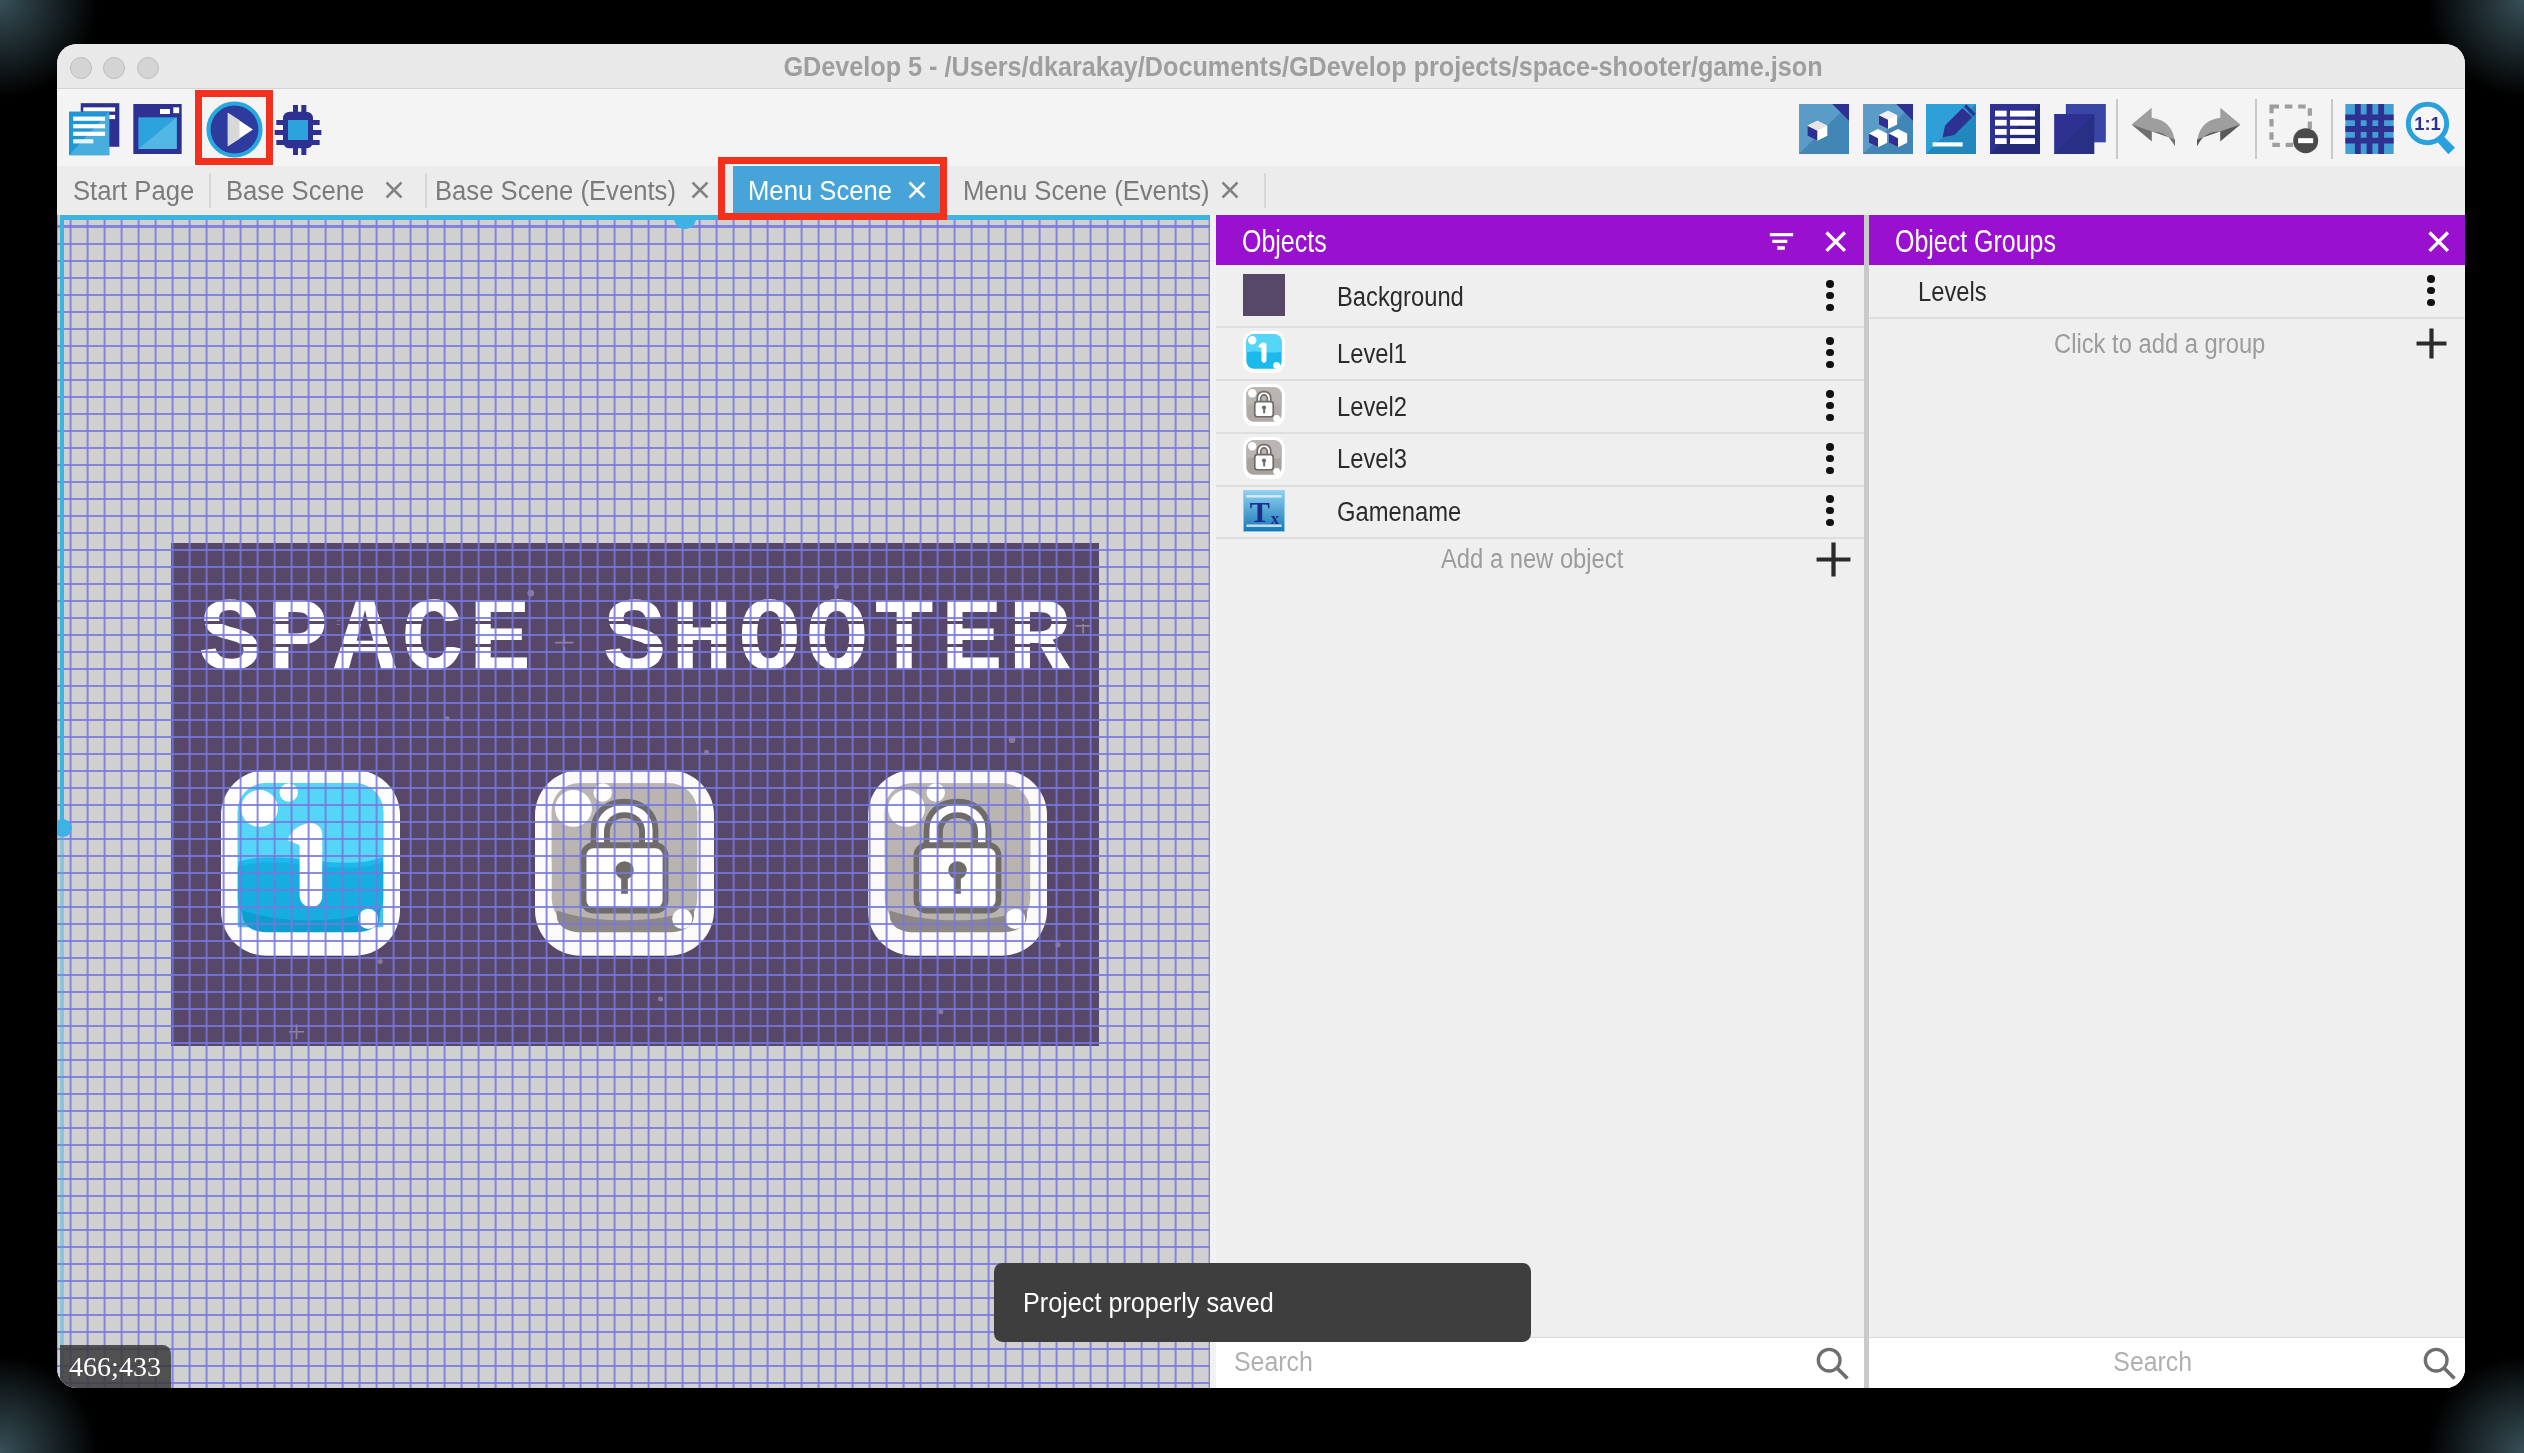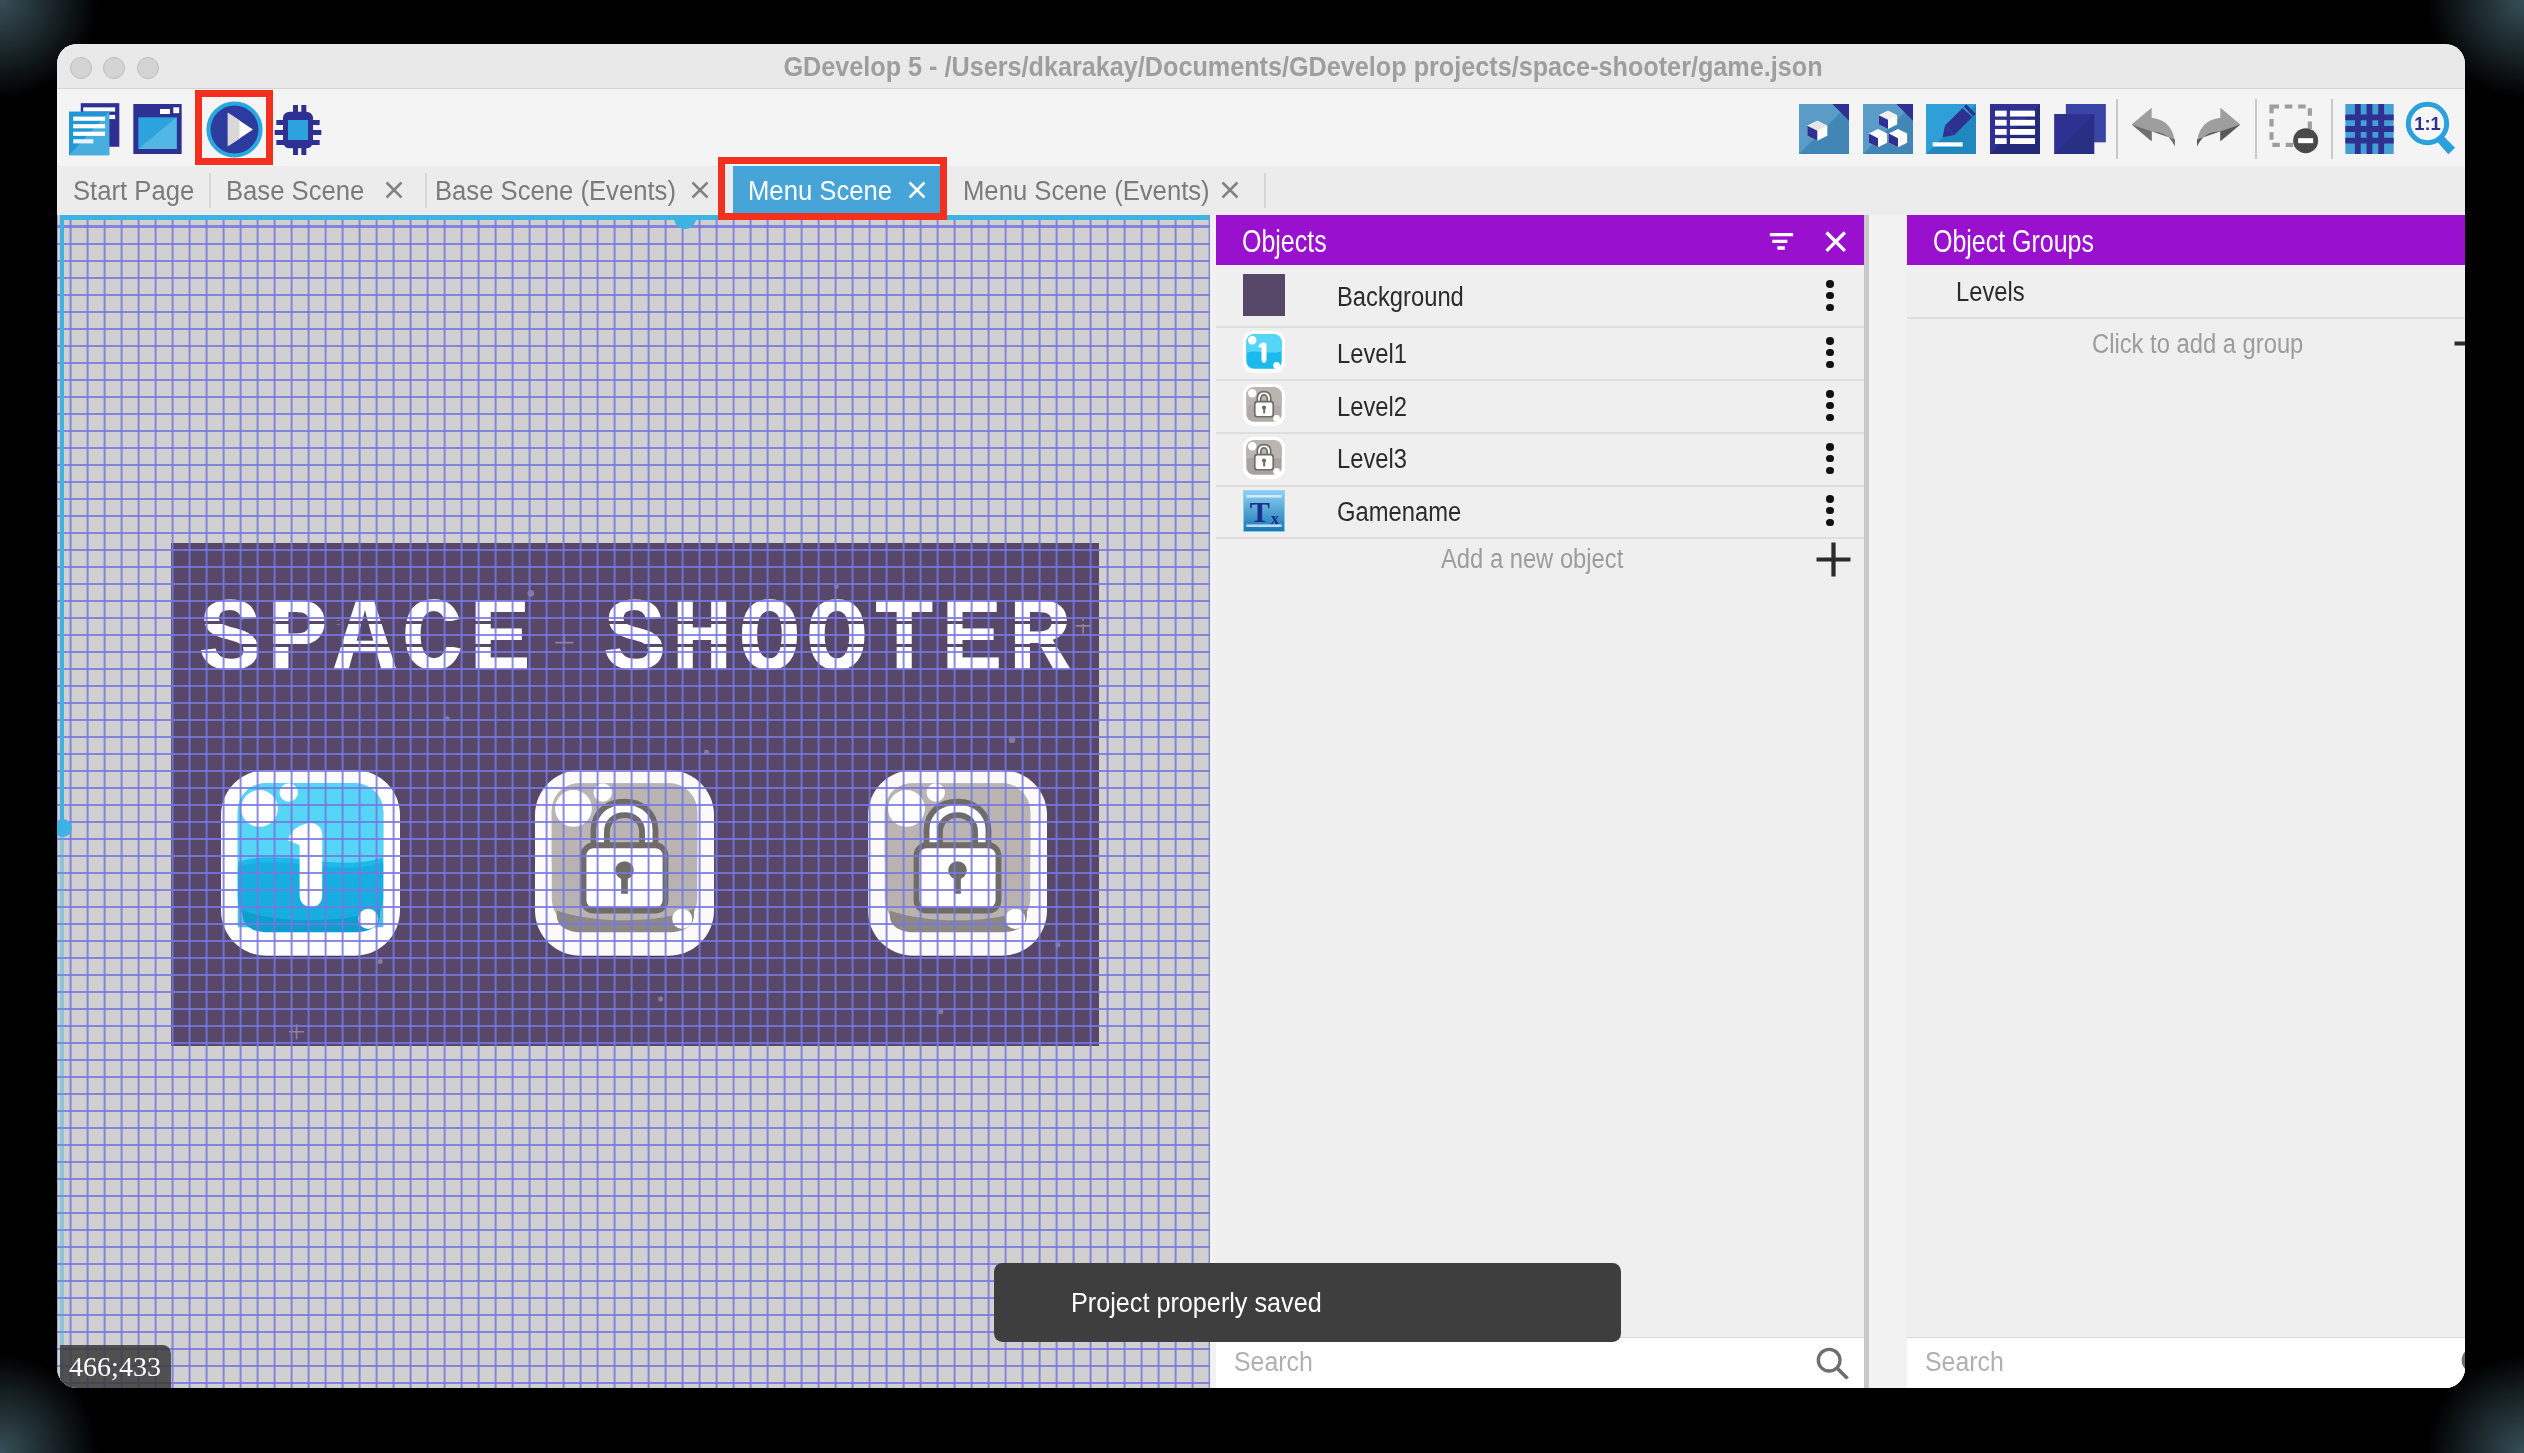--- a/index.html
+++ b/index.html
@@ -33,32 +33,32 @@
 #gamename{left:142px;top:374px;font-family:"Liberation Mono",monospace;font-weight:bold;color:#fff;font-size:104px;line-height:1;letter-spacing:5px;white-space:pre;}
 .scan{position:absolute;left:114px;width:928px;height:3.3px;background:#574769;}
 #gridoverlay{left:0;top:0;width:1153px;height:1174px;
  background-image:repeating-linear-gradient(to right,rgba(119,119,223,0.85) 0 1.8px,transparent 1.8px 17px),repeating-linear-gradient(to bottom,rgba(119,119,223,0.85) 0 1.8px,transparent 1.8px 17px);
  background-position:12.6px 11px;}
 .selb{position:absolute;background:#3db3e4;}
 .selh{position:absolute;border-radius:50%;background:#3db3e4;}
 #coords{left:2.5px;top:1130px;width:111px;height:44px;background:rgba(58,58,58,0.85);border-radius:0 8.4px 0 0;color:#fff;font-size:28px;line-height:44px;text-align:center;font-family:Liberation Serif, serif;}
 
 #objpanel{left:1159px;top:171px;width:648px;height:1174px;background:#efefef;}
-#grouppanel{left:1850px;top:171px;width:596px;height:1174px;background:#efefef;}
+#grouppanel{left:1812px;top:171px;width:596px;height:1174px;background:#efefef;text-align:center;}
 #pandiv{left:1807px;top:171px;width:5px;height:1174px;background:#c9c9c9;}
 .phead{position:absolute;left:0;top:0;height:50px;width:100%;background:#9a10cf;}
 .phead .ptitle{position:absolute;left:26px;top:0;line-height:52px;font-size:32px;font-weight:normal;color:#fff;transform:scaleX(0.78);transform-origin:left center;}
 .rowline{position:absolute;left:0;width:100%;height:1.7px;background:#dedede;}
 .rowtxt{position:absolute;font-size:27px;color:#2b2b2b;transform:scaleX(0.88);transform-origin:left center;white-space:pre;}
 .graytxt{position:absolute;font-size:27px;color:#9c9c9c;transform:scaleX(0.88);transform-origin:left center;white-space:pre;}
 .dots{position:absolute;width:8.4px;}
 .dots i{display:block;width:7.5px;height:7.5px;border-radius:50%;background:#111;margin:4.2px auto;}
 .searchrow{position:absolute;height:50px;background:#fff;border-top:1.7px solid #d8d8d8;}
 .searchrow span{display:block;margin-left:18.4px;line-height:49px;font-size:27px;color:#b0b0b0;transform:scaleX(0.92);transform-origin:left center;}
-#toast{left:937px;top:1219px;width:579px;height:79px;background:#3e3e3e;border-radius:8.4px;color:#fff;font-size:28px;line-height:79px;padding-left:48px;}
+#toast{left:937px;top:1219px;width:537px;height:79px;background:#3e3e3e;border-radius:8.4px;color:#fff;font-size:28px;line-height:79px;}
 #toast span{display:inline-block;transform:scaleX(0.9);transform-origin:left center;}
 #toast span{margin-left:28.5px;}
 .icon{position:absolute;}
 </style>
 </head>
 <body>
 <div class="corner" id="c1"></div>
 <div class="corner" id="c2"></div>
 <div class="corner" id="c3"></div>
 <div class="corner" id="c4"></div>

